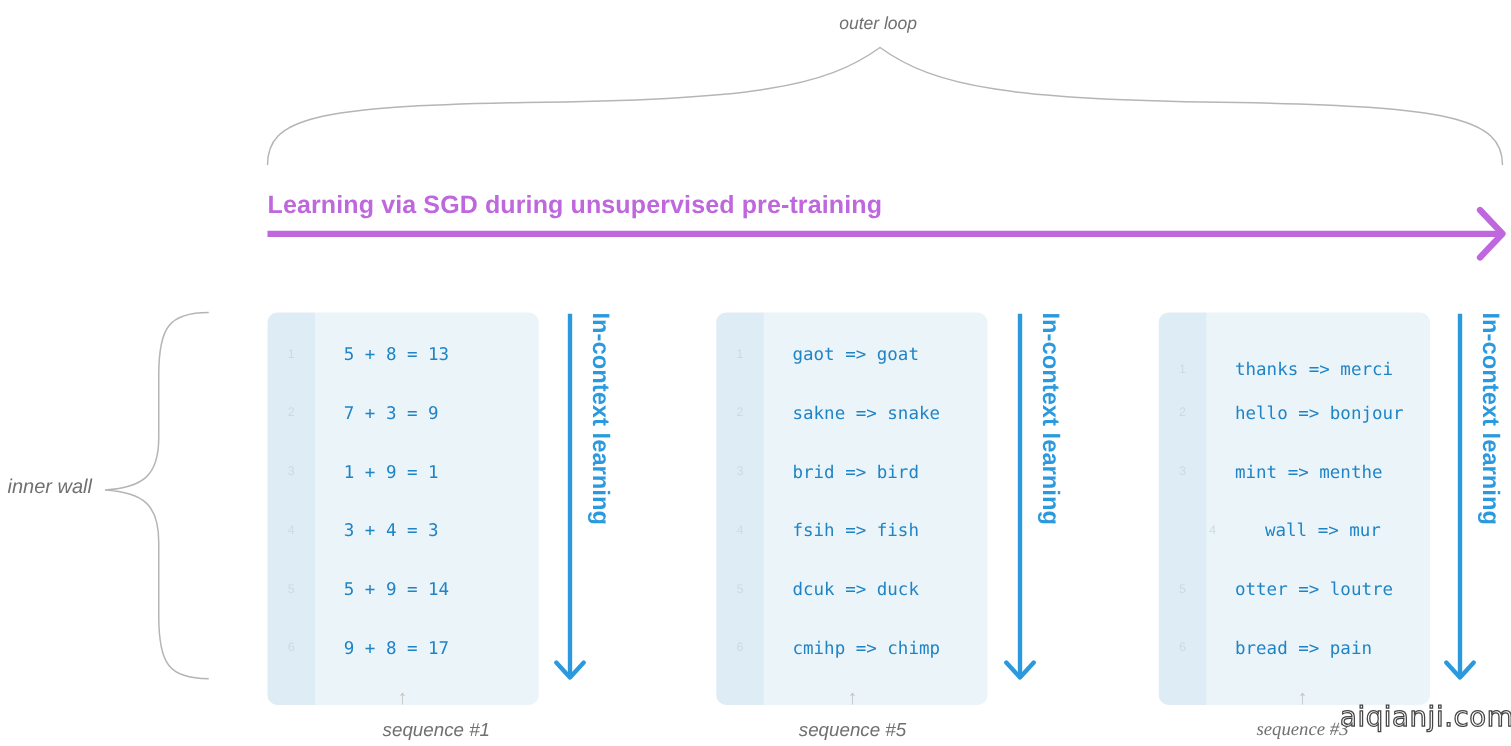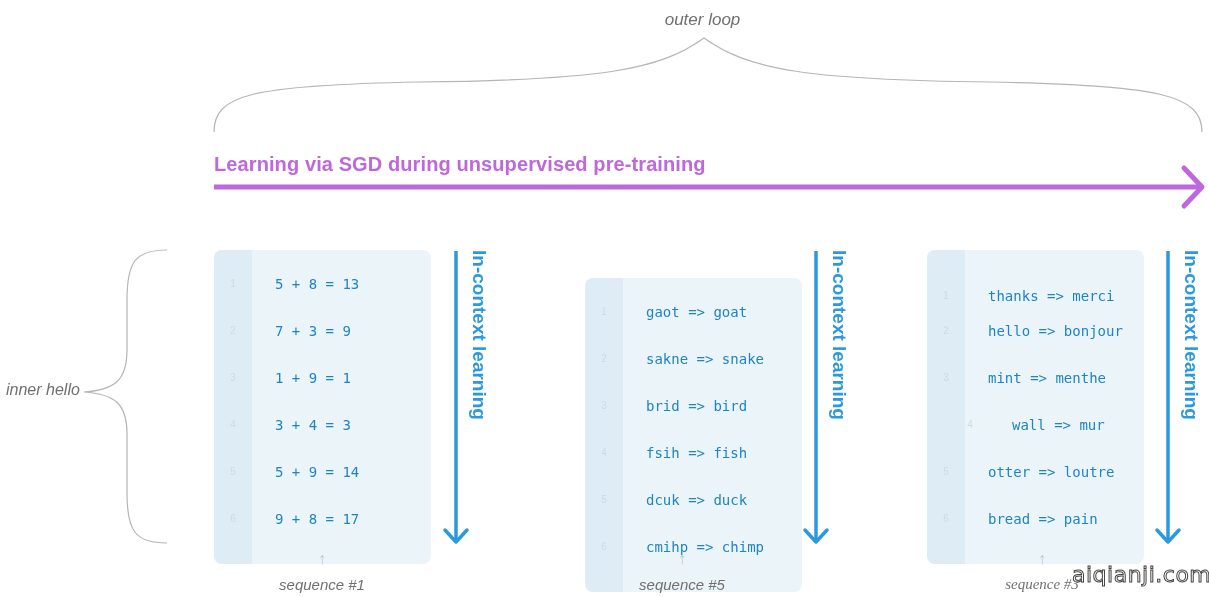--- a/index.html
+++ b/index.html
@@ -1,21 +1,21 @@
 <!DOCTYPE html>
 <html><head>
 <meta charset="utf-8">
 <style>
   html, body { margin: 0; padding: 0; background: #ffffff; }
   body { width: 1209px; height: 597px; position: relative; overflow: hidden;
          font-family: "Liberation Sans", "DejaVu Sans", sans-serif; }
   .abs { position: absolute; }
   #lines { position: absolute; left: 0; top: 0; width: 1209px; height: 597px; }
   .outer-label { left: 640px; top: 10px; width: 125px; text-align: center;
-                 font-style: italic; font-size: 17px; color: #707070; }
+                 font-style: italic; font-size: 14px; color: #707070; }
   .inner-label { left: 6px; top: 381px; font-style: italic; font-size: 16px; color: #707070; }
   .sgd-title { left: 214px; top: 153px; font-weight: bold; font-size: 20px; color: #bf67dc; letter-spacing: 0.1px; text-align: center; }
   .card { top: 250px; width: 217px; height: 314px; background: #ebf4f8; border-radius: 8px; overflow: hidden; }
   .card .gutter { position: absolute; left: 0; top: 0; width: 38px; height: 100%; background: #deedf5; }
   .row { position: absolute; left: 0; height: 20px; width: 100%; }
   .row .num { position: absolute; left: 0; width: 38px; text-align: center; font-size: 10px; line-height: 20px;
               color: #c9dbe4; font-family: "Liberation Sans", sans-serif; }
   .row .code { position: absolute; left: 61px; font-family: "DejaVu Sans Mono", "Liberation Mono", monospace;
                font-size: 14px; line-height: 20px; color: #1e84c6; white-space: pre; }
   .icl { width: 30px; height: 200px; }
@@ -46,21 +46,21 @@
     <line x1="816" y1="251" x2="816" y2="540" stroke="#2b99dd" stroke-width="3.5"></line>
     <polyline points="805,530 816,542 827,530" fill="none" stroke="#2b99dd" stroke-width="3.5" stroke-linecap="round" stroke-linejoin="round"></polyline>
   </g>
   <g>
     <line x1="1168" y1="251" x2="1168" y2="540" stroke="#2b99dd" stroke-width="3.5"></line>
     <polyline points="1157,530 1168,542 1179,530" fill="none" stroke="#2b99dd" stroke-width="3.5" stroke-linecap="round" stroke-linejoin="round"></polyline>
   </g>
 </svg>
 
 <div class="abs outer-label">outer loop</div>
-<div class="abs inner-label">inner hello</div>
+<div class="abs inner-label">inner wall</div>
 <div class="abs sgd-title">Learning via SGD during unsupervised pre-training</div>
 
 <div class="abs card" style="left:214px;">
   <div class="gutter"></div>
   <div class="rows">
       <div class="row" style="top: 24px;">
         <span class="num">1</span>
         <span class="code">5 + 8 = 13</span>
       </div>
       <div class="row" style="top: 71px;">
@@ -78,21 +78,21 @@
       <div class="row" style="top: 212px;">
         <span class="num">5</span>
         <span class="code">5 + 9 = 14</span>
       </div>
       <div class="row" style="top: 259px;">
         <span class="num">6</span>
         <span class="code">9 + 8 = 17</span>
       </div>
     </div>
 </div>
-<div class="abs card" style="left:585px;margin-top:28px;">
+<div class="abs card" style="left:573px;">
   <div class="gutter"></div>
   <div class="rows">
       <div class="row" style="top: 24px;">
         <span class="num">1</span>
         <span class="code">gaot =&gt; goat</span>
       </div>
       <div class="row" style="top: 71px;">
         <span class="num">2</span>
         <span class="code">sakne =&gt; snake</span>
       </div>
@@ -148,19 +148,19 @@
     <span>In-context learning</span>
   </div>
 <div class="abs icl" style="left:824px; top:250px;">
     <span>In-context learning</span>
   </div>
 <div class="abs icl" style="left:1176px; top:250px;">
     <span>In-context learning</span>
   </div>
 
 <div class="abs seq-arrow" style="left:312px; top:550px;">↑</div>
-<div class="abs seq-label" style="left:252px; top:576px;">sequence #1</div>
+<div class="abs seq-label" style="left:252px; top:576px;text-align:right;">sequence #1</div>
 <div class="abs seq-arrow" style="left:672px; top:550px;">↑</div>
 <div class="abs seq-label" style="left:612px; top:576px;">sequence #5</div>
 <div class="abs seq-arrow" style="left:1032px; top:550px;">↑</div>
 <div class="abs seq-label" style="left:972px; top:576px;font-family:Liberation Serif, serif;">sequence #3</div>
 
 <div class="abs watermark">aiqianji.com</div>
 
 </body></html>

